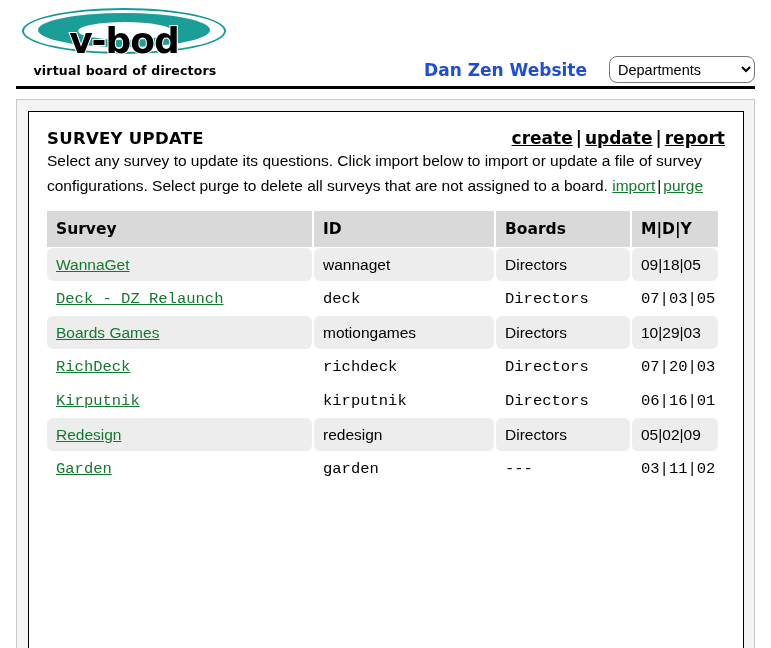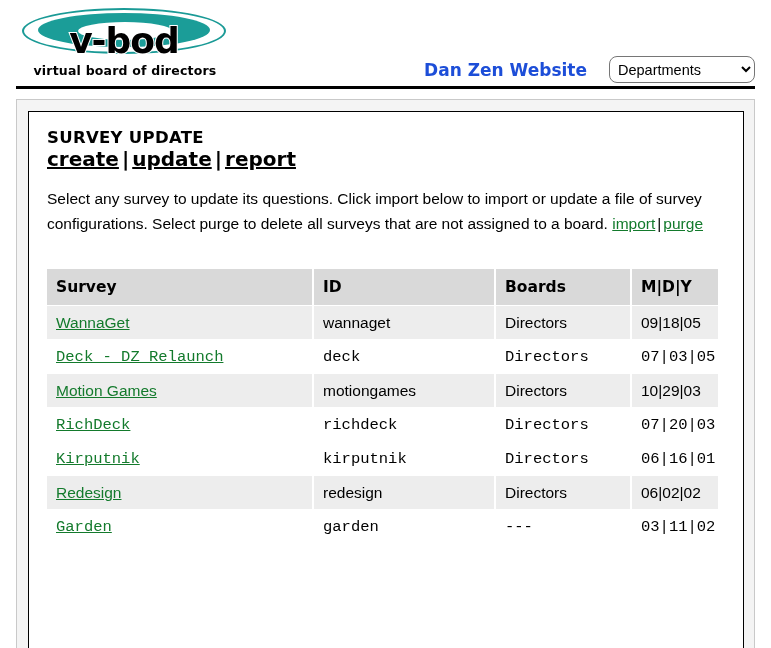--- a/index.html
+++ b/index.html
@@ -148,53 +148,51 @@
   }
   .panel-body {
     padding: 16px 18px 0 18px;
   }
 
   
   .title-row {
     display: flex;
     align-items: baseline;
     justify-content: space-between;
-    margin-bottom: 15px;
-    flex-direction: column;
   }
   .page-title {
     font-family: "DejaVu Sans", sans-serif;
     font-weight: bold;
     font-size: 16.5px;
     letter-spacing: 0.3px;
     color: #000000;
   }
   .title-links {
     font-family: "DejaVu Sans", sans-serif;
     font-weight: bold;
-    font-size: 20px;
+    font-size: 17px;
     color: #000000;
     white-space: nowrap;
   }
   .title-links a {
     color: #000000;
     text-decoration: underline;
   }
   .title-links .sep {
     text-decoration: none;
     padding: 0 3px;
   }
 
   
   .description {
     font-family: "Liberation Sans", sans-serif;
     font-size: 15.5px;
     line-height: 25px;
     color: #000000;
-    margin: 0 0 32px 0;
+    margin: 0 0 12px 0;
     max-width: 660px;
   }
   .description a {
     color: #137a2c;
     text-decoration: underline;
   }
   .description .sep {
     color: #000000;
     text-decoration: none;
     padding: 0 2px;
@@ -224,20 +222,21 @@
     font-size: 15.5px;
     color: #000000;
     text-align: left;
     padding: 7px 8px 7px 9px;
     height: 19px;
     white-space: nowrap;
     overflow: hidden;
   }
   .survey-table tr.band-on td {
     background: #ededed;
+    border-radius: 6px;
   }
   .survey-table tr.band-off td {
     background: #ffffff;
     font-family: Liberation Mono, monospace;
   }
   .survey-table td a {
     color: #137a2c;
     text-decoration: underline;
   }
   .col-survey  { width: 265px; }
@@ -301,42 +300,42 @@
               <td>Directors</td>
               <td>09|18|05</td>
             </tr>
             <tr class="band-off">
               <td><a href="#">Deck - DZ Relaunch</a></td>
               <td>deck</td>
               <td>Directors</td>
               <td>07|03|05</td>
             </tr>
             <tr class="band-on">
-              <td><a href="#">Motion Games</a></td>
+              <td><a href="#">Boards Games</a></td>
               <td>motiongames</td>
               <td>Directors</td>
               <td>10|29|03</td>
             </tr>
             <tr class="band-off">
               <td><a href="#">RichDeck</a></td>
               <td>richdeck</td>
               <td>Directors</td>
               <td>07|20|03</td>
             </tr>
             <tr class="band-off">
               <td><a href="#">Kirputnik</a></td>
               <td>kirputnik</td>
               <td>Directors</td>
               <td>06|16|01</td>
             </tr>
             <tr class="band-on">
               <td><a href="#">Redesign</a></td>
               <td>redesign</td>
               <td>Directors</td>
-              <td>06|02|02</td>
+              <td>05|02|09</td>
             </tr>
             <tr class="band-off">
               <td><a href="#">Garden</a></td>
               <td>garden</td>
               <td>---</td>
               <td>03|11|02</td>
             </tr>
           </tbody>
       </table>
 

